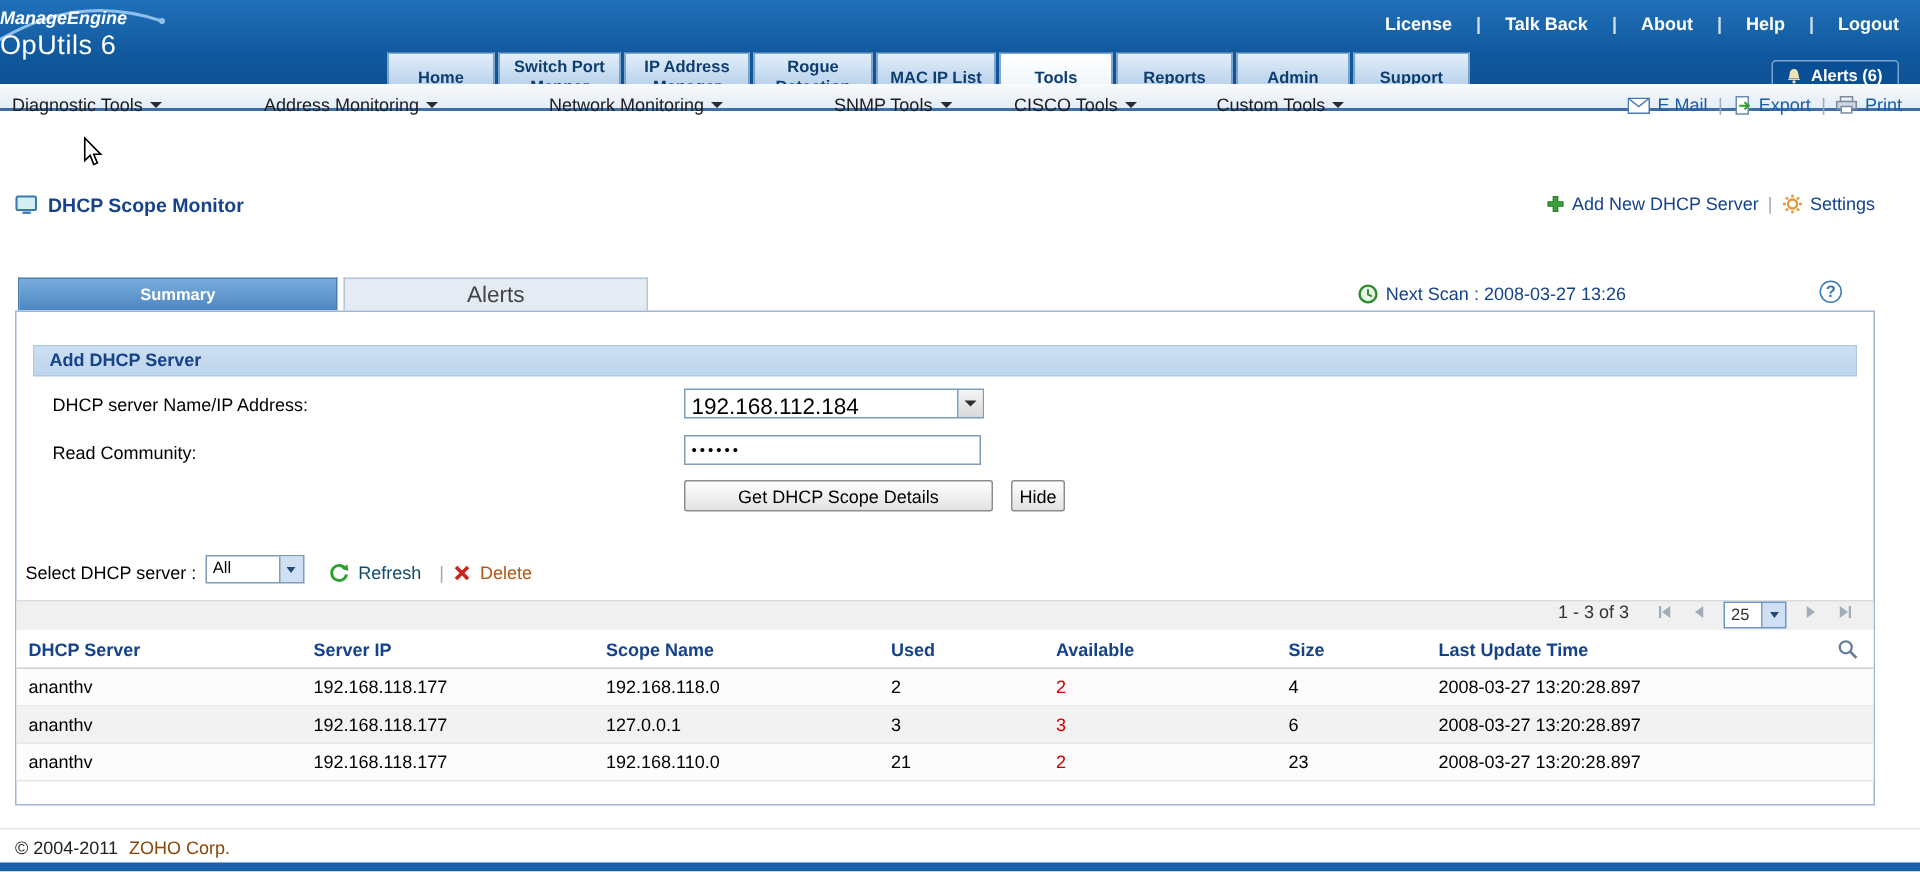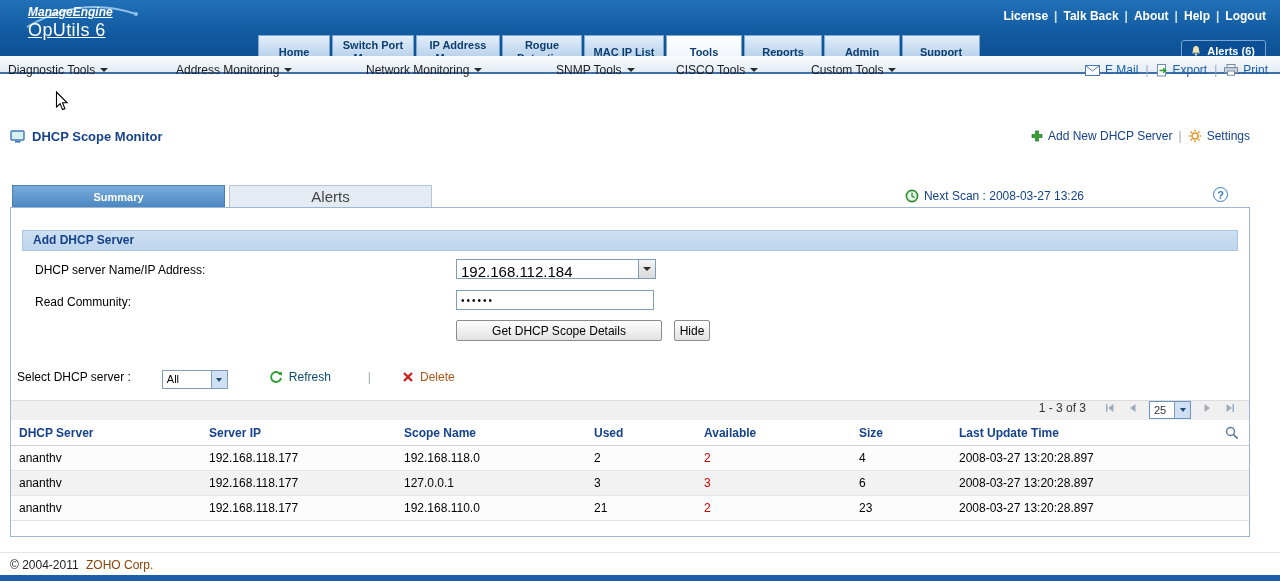--- a/index.html
+++ b/index.html
@@ -2,25 +2,25 @@
 <html><head>
 <meta charset="utf-8">
 <style>
   * { margin:0; padding:0; box-sizing:border-box; }
   body { font-family:"Liberation Sans","DejaVu Sans",sans-serif; background:#fff; }
   #root { position:relative; width:1280px; height:581px; background:#fff; overflow:hidden; font-size:12px; }
 
   
   .header { position:absolute; top:0; left:0; right:0; height:68px;
             background:linear-gradient(180deg,#2170b8 0%,#10589d 55%,#0d4e8e 100%); }
-  .logo { position:absolute; left:28px; top:5px; color:#fff;text-decoration:underline; }
+  .logo { position:absolute; left:0; top:5px; color:#fff; }
   .logo .swoosh { position:absolute; left:-4px; top:-2px; }
   .logo .brand { font-size:12px; font-weight:bold; font-style:italic; position:relative; }
   .logo .product { font-size:18px; letter-spacing:.4px; position:relative; margin-top:1px; }
-  .top-links { position:absolute; top:9px; right:14px; display:flex; gap:6px; color:#fff;
+  .top-links { position:absolute; top:9px; right:14px; display:flex; gap:16px; color:#fff;
                font-weight:bold; font-size:12px; }
   .tlink { cursor:pointer; }
   .tsep { color:#cfe0f0; }
   .nav-tabs { position:absolute; left:258px; bottom:0; height:33px; display:flex; gap:2px; }
   .nav-tab { padding:0 6px; background:linear-gradient(#e2eefa,#bcd4ec 60%,#aac8e6);
              border:1px solid #7fa7cf; border-bottom:none; color:#0e3e71; font-weight:bold;
              font-size:11px; display:flex; align-items:center; justify-content:center;
              text-align:center; line-height:1.15; cursor:pointer; }
   .nav-tab.active { background:linear-gradient(#ffffff,#e9f1f9); }
   .alerts-btn { position:absolute; right:14px; bottom:7px; height:21px; padding:0 10px 0 8px;
@@ -72,21 +72,21 @@
   .combo-value { flex:1; padding:3px 4px; font-size:15px; white-space:nowrap; overflow:hidden; }
   .combo-btn { width:17px; background:linear-gradient(#f5f5f5,#d9d9d9); border-left:1px solid #7f9db9;
                display:flex; align-items:center; justify-content:center; cursor:pointer; }
   .pwd { position:absolute; left:445px; top:82px; width:198px; height:20px; border:1px solid #7f9db9;
          background:#fff; padding:4px 4px; font-size:10px; letter-spacing:2px; cursor:text; }
   .btn { background:linear-gradient(#ffffff,#e2e2e2); border:1px solid #8c8c8c; border-radius:2px;
          font-size:12px; color:#000; display:flex; align-items:center; justify-content:center; cursor:pointer; }
   .btn-get { position:absolute; left:445px; top:112px; width:206px; height:21px; }
   .btn-hide { position:absolute; left:663px; top:112px; width:36px; height:21px; }
 
-  .select-row { position:absolute; left:6px; top:162px; display:flex; align-items:flex-start; font-size:12px; color:#000;gap:25px; }
+  .select-row { position:absolute; left:6px; top:162px; display:flex; align-items:flex-end; font-size:12px; color:#000; }
   .mini-select { width:66px; height:19px; border:1px solid #7f9db9; background:#fff; display:flex;
                  margin-left:6px; cursor:pointer; }
   .ms-value { flex:1; padding:2px 4px; font-size:11px; }
   .ms-btn { width:16px; background:#cfe0f4; border-left:1px solid #7f9db9; display:flex;
             align-items:center; justify-content:center; }
   .ms-caret { width:0; height:0; border-left:3.5px solid transparent; border-right:3.5px solid transparent;
               border-top:4px solid #234a77; }
   .link-refresh { color:#0c4a6e; cursor:pointer; margin-left:6px; }
   .link-delete { color:#b05415; cursor:pointer; margin-left:6px; }
   .vsep { color:#9aa7b5; margin-left:12px; margin-right:6px; }

